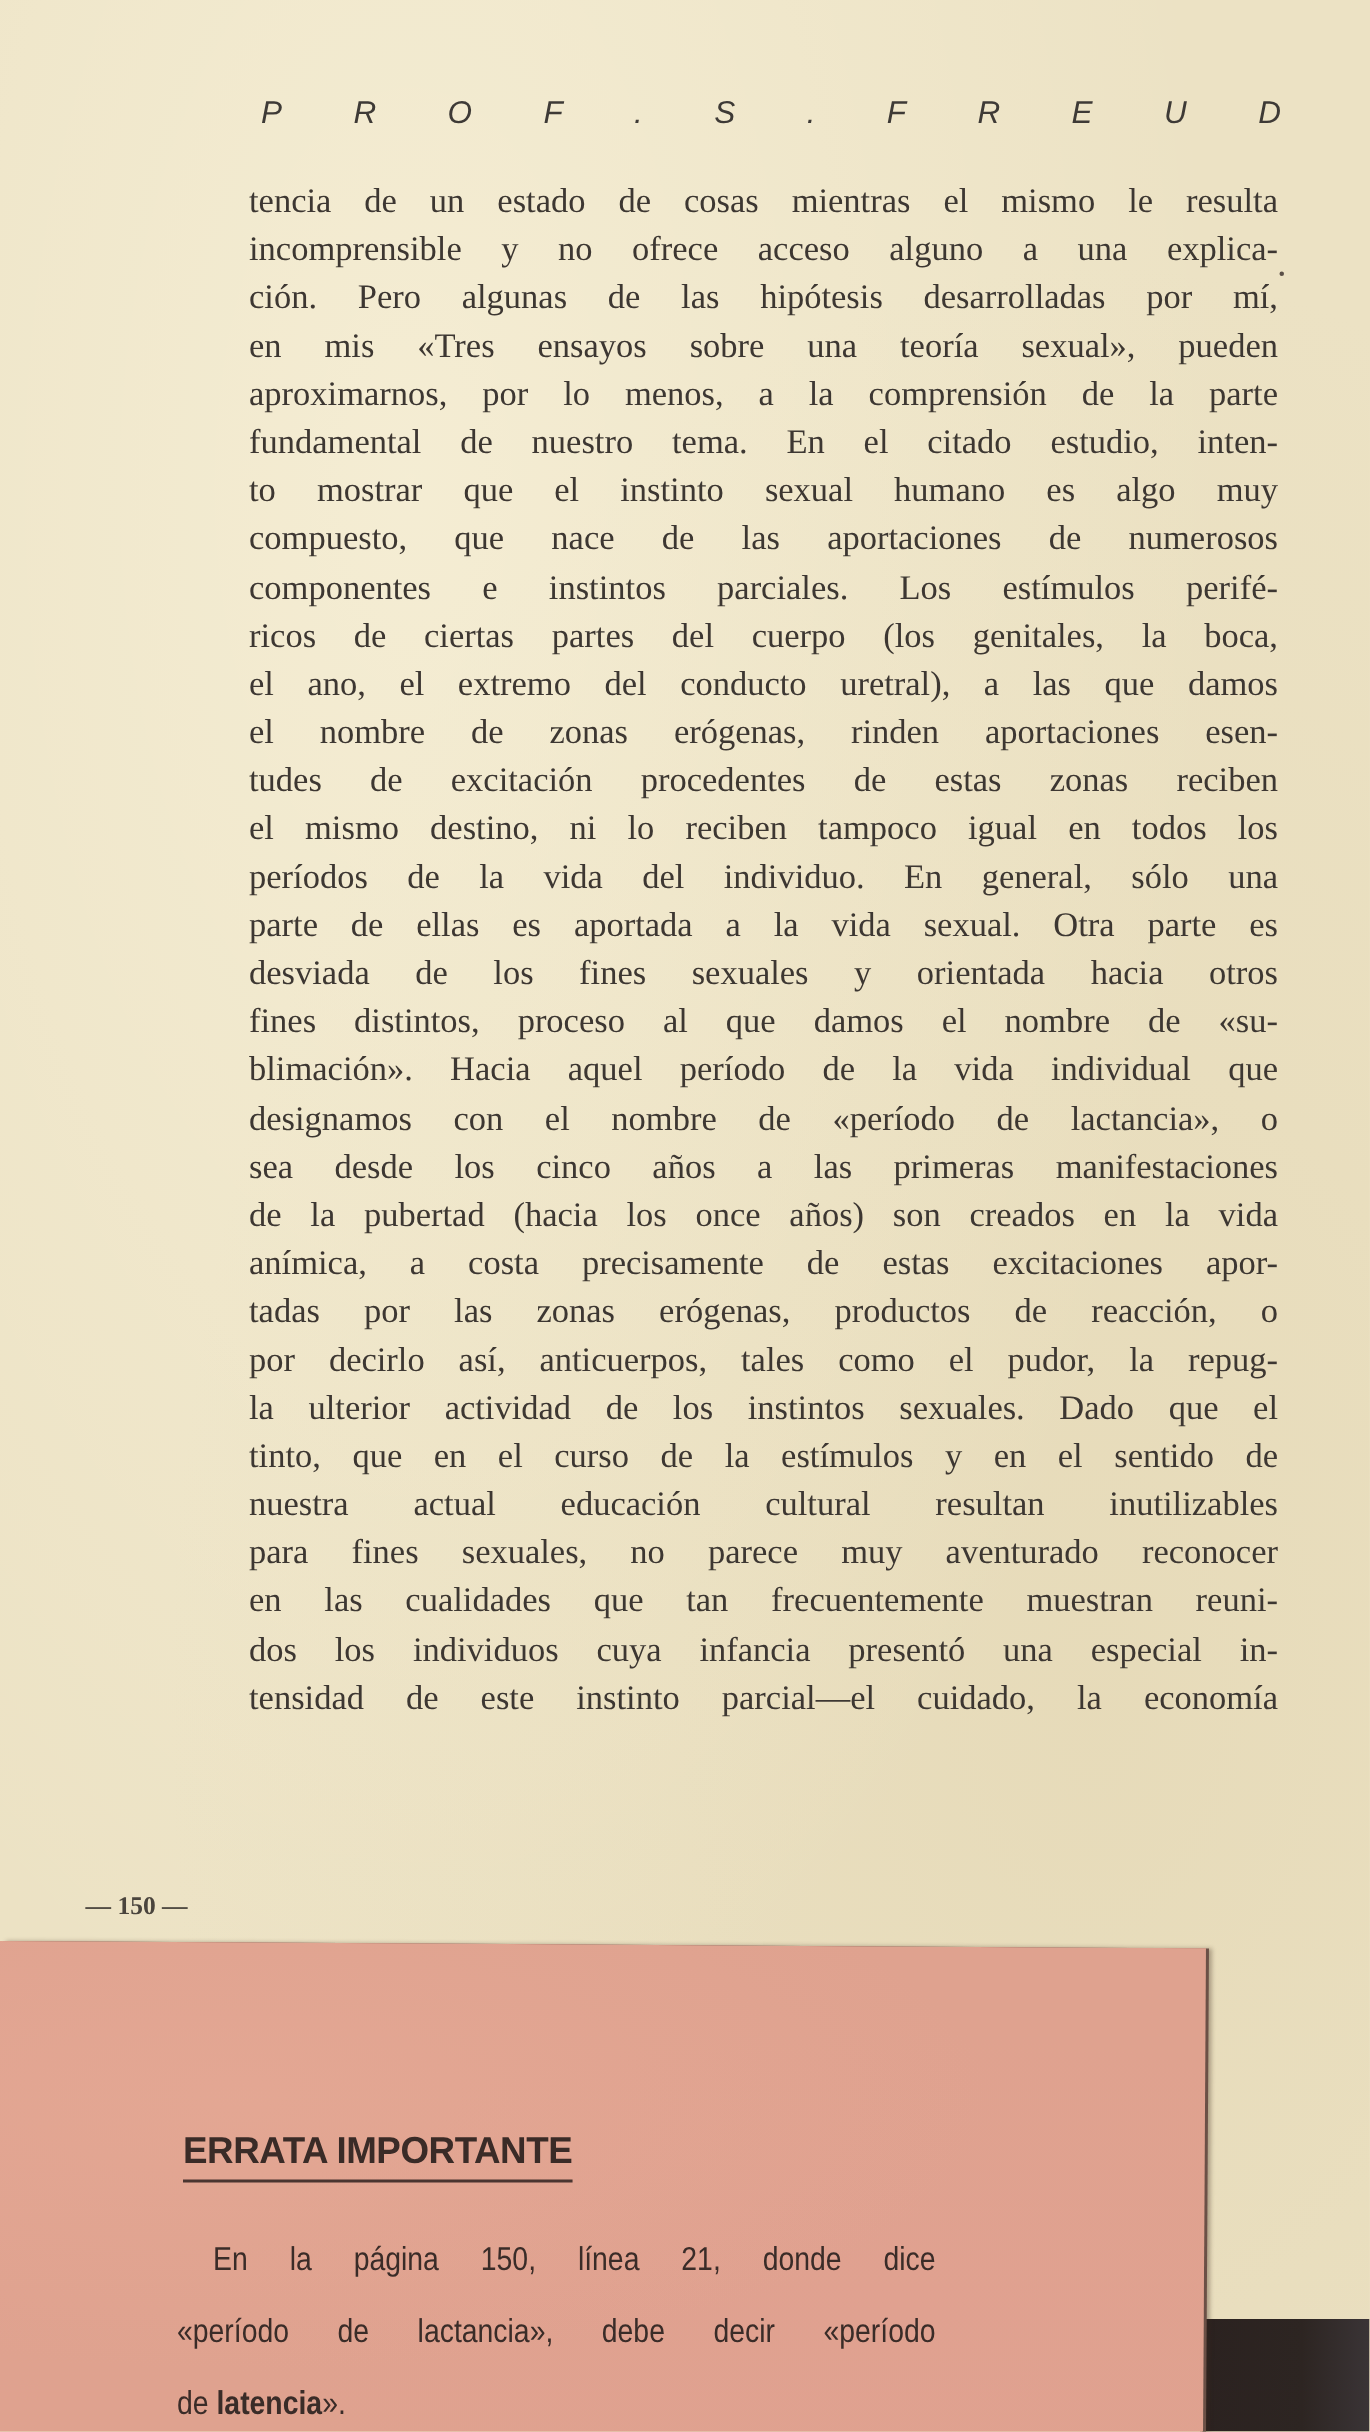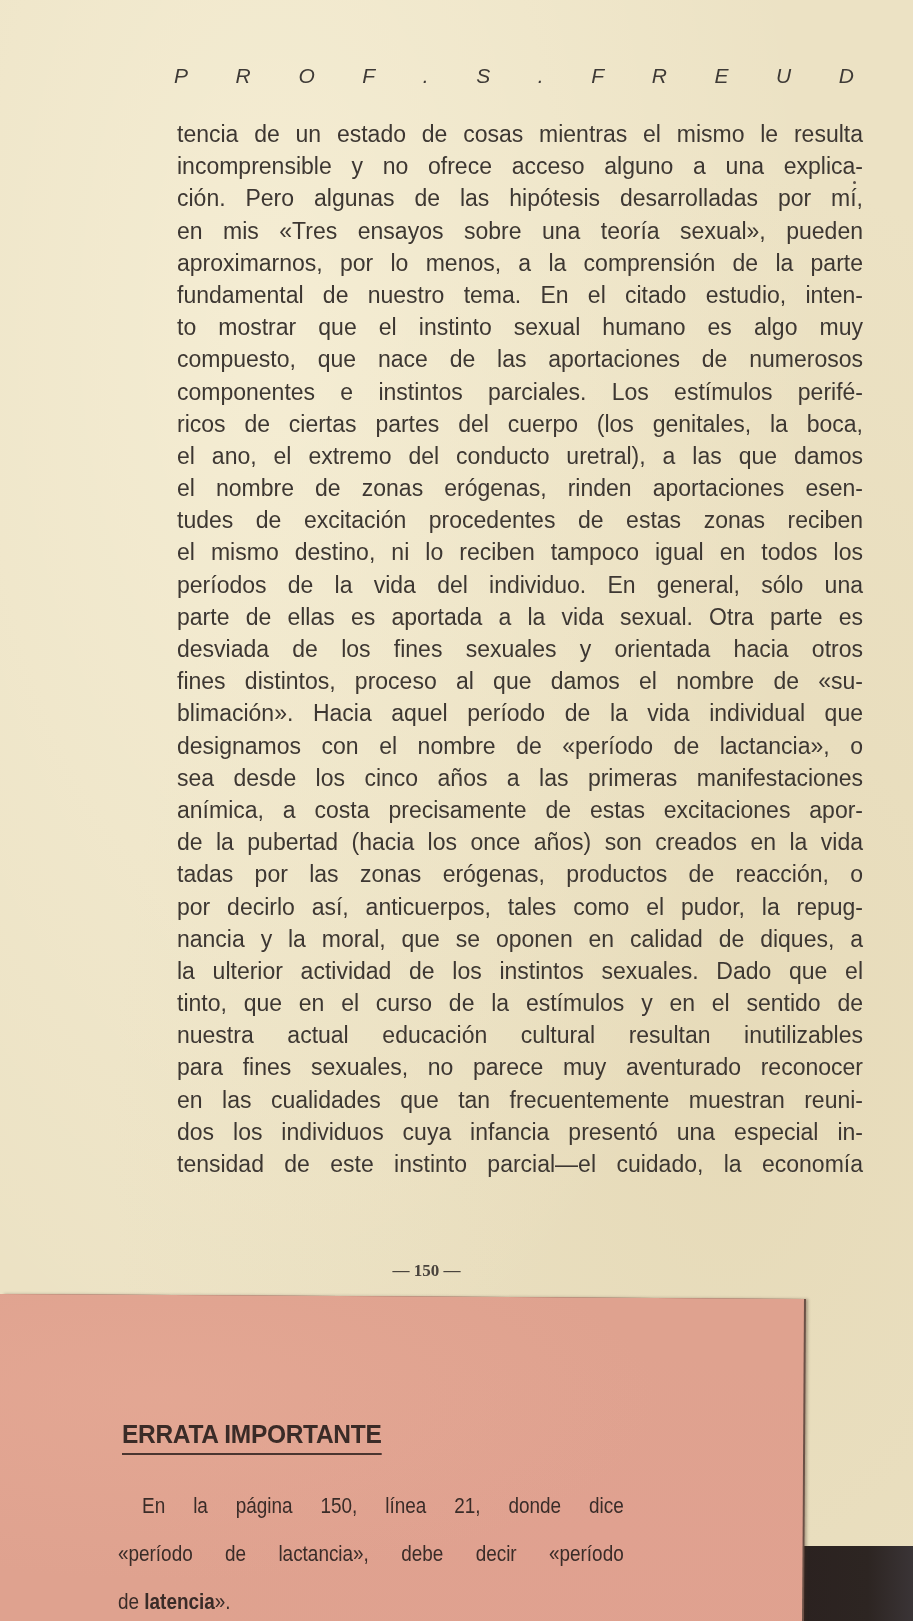--- a/index.html
+++ b/index.html
@@ -35,40 +35,38 @@
       font-size: 21px;
       color: #3e3a36;
       letter-spacing: 0px;
     }
     .running-head span { display: inline-block; }
     .body-text {
       position: absolute;
       top: 118px;
       left: 166px;
       width: 686px;
-      font-family: Liberation Sans, sans-serif;
+      font-family: Liberation Serif, serif;
       font-size: 23px;
       line-height: 32.2px;
       color: #3d3732;
-      margin-left: 11px;
     }
     .body-text .line {
       display: block;
       white-space: nowrap;
       text-align: justify;
       text-align-last: justify;
       height: 32.2px;
       transform-origin: left center;
     }
     .folio {
       position: absolute;
       top: 1261px;
-      left: 1px;
+      left: 12px;
       width: 806px;
-      text-align: center;
       padding-left: 45px;
       box-sizing: border-box;
       font-family: "Liberation Serif", serif;
       font-weight: bold;
       font-size: 17px;
       color: #4a443d;
     }
     .erratum-slip {
       position: absolute;
       left: 0;
@@ -171,25 +169,24 @@
       <span class="line">el nombre de zonas erógenas, rinden aportaciones esen-</span>
       <span class="line">tudes de excitación procedentes de estas zonas reciben</span>
       <span class="line">el mismo destino, ni lo reciben tampoco igual en todos los</span>
       <span class="line">períodos de la vida del individuo. En general, sólo una</span>
       <span class="line">parte de ellas es aportada a la vida sexual. Otra parte es</span>
       <span class="line">desviada de los fines sexuales y orientada hacia otros</span>
       <span class="line">fines distintos, proceso al que damos el nombre de «su-</span>
       <span class="line">blimación». Hacia aquel período de la vida individual que</span>
       <span class="line">designamos con el nombre de «período de lactancia», o</span>
       <span class="line">sea desde los cinco años a las primeras manifestaciones</span>
+      <span class="line">de la pubertad (hacia los once años) son creados en la vida</span>
       <span class="line">anímica, a costa precisamente de estas excitaciones apor-</span>
-      <span class="line">de la pubertad (hacia los once años) son creados en la vida</span>
       <span class="line">tadas por las zonas erógenas, productos de reacción, o</span>
       <span class="line">por decirlo así, anticuerpos, tales como el pudor, la repug-</span>
-      <span class="line">nancia y la moral, que se oponen en calidad de diques, a</span>
       <span class="line">la ulterior actividad de los instintos sexuales. Dado que el</span>
       <span class="line">tinto, que en el curso de la estímulos y en el sentido de</span>
       <span class="line">nuestra actual educación cultural resultan inutilizables</span>
       <span class="line">para fines sexuales, no parece muy aventurado reconocer</span>
       <span class="line">en las cualidades que tan frecuentemente muestran reuni-</span>
       <span class="line">dos los individuos cuya infancia presentó una especial in-</span>
       <span class="line">tensidad de este instinto parcial—el cuidado, la economía</span>
     </div>
 
   <div class="folio">— 150 —</div>

